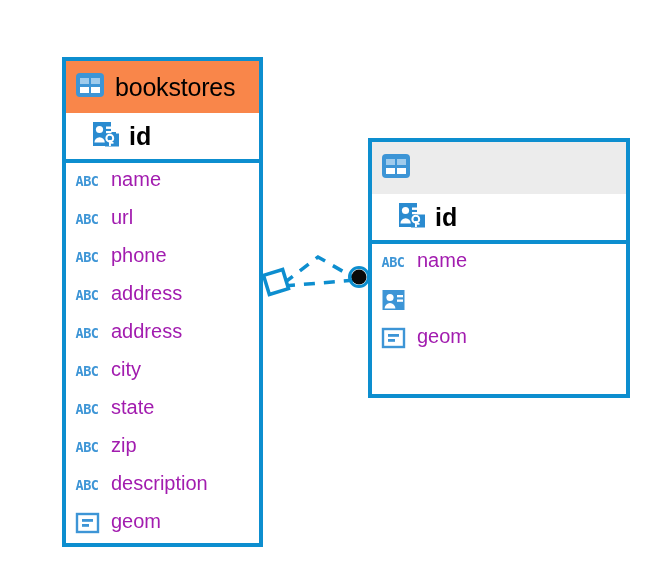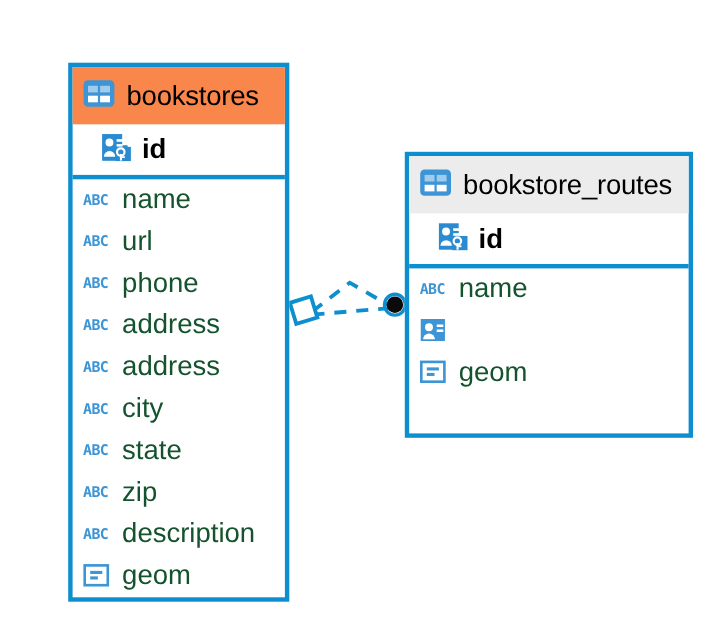--- a/index.html
+++ b/index.html
@@ -64,22 +64,22 @@
     display: flex;
     flex-direction: column;
   }
   .col-row {
     height: 38px;
     display: flex;
     padding: 0 8px 0 9px;
     gap: 9px;
   }
   .col-row .col-label {
-    font-size: 25px;
-    color: #14532d;
+    font-size: 20px;
+    color: #a21caf;
     line-height: 1;
     white-space: nowrap;
   }
 
   .icon { flex: 0 0 auto; display: block; }
 
   
   #connector {
     position: absolute;
     left: 0; top: 0;
@@ -215,21 +215,20 @@
     <div class="entity-header accent-gray">
       <span class="icon">
         <svg width="30" height="26" viewBox="0 0 30 26">
           <rect x="1" y="1" width="28" height="24" rx="4" fill="#3d95d6"></rect>
           <rect x="5" y="6" width="9" height="6" fill="#9fcbec"></rect>
           <rect x="16" y="6" width="9" height="6" fill="#9fcbec"></rect>
           <rect x="5" y="15" width="9" height="6" fill="#ffffff"></rect>
           <rect x="16" y="15" width="9" height="6" fill="#ffffff"></rect>
         </svg>
       </span>
-      <span class="entity-title">bookstore_routes</span>
     </div>
 
     <div class="pk-row">
       <span class="icon">
         <svg width="28" height="26" viewBox="0 0 28 26">
           <rect x="1" y="1" width="18" height="24" fill="#2a8bd0"></rect>
           <circle cx="7.5" cy="8.5" r="3.6" fill="#ffffff"></circle>
           <path d="M2.4 21.5 a5.2 5.2 0 0 1 10.4 0 z" fill="#ffffff"></path>
           <rect x="14" y="5.5" width="8" height="2.4" fill="#ffffff"></rect>
           <rect x="14" y="10" width="5.5" height="2.4" fill="#ffffff"></rect>

